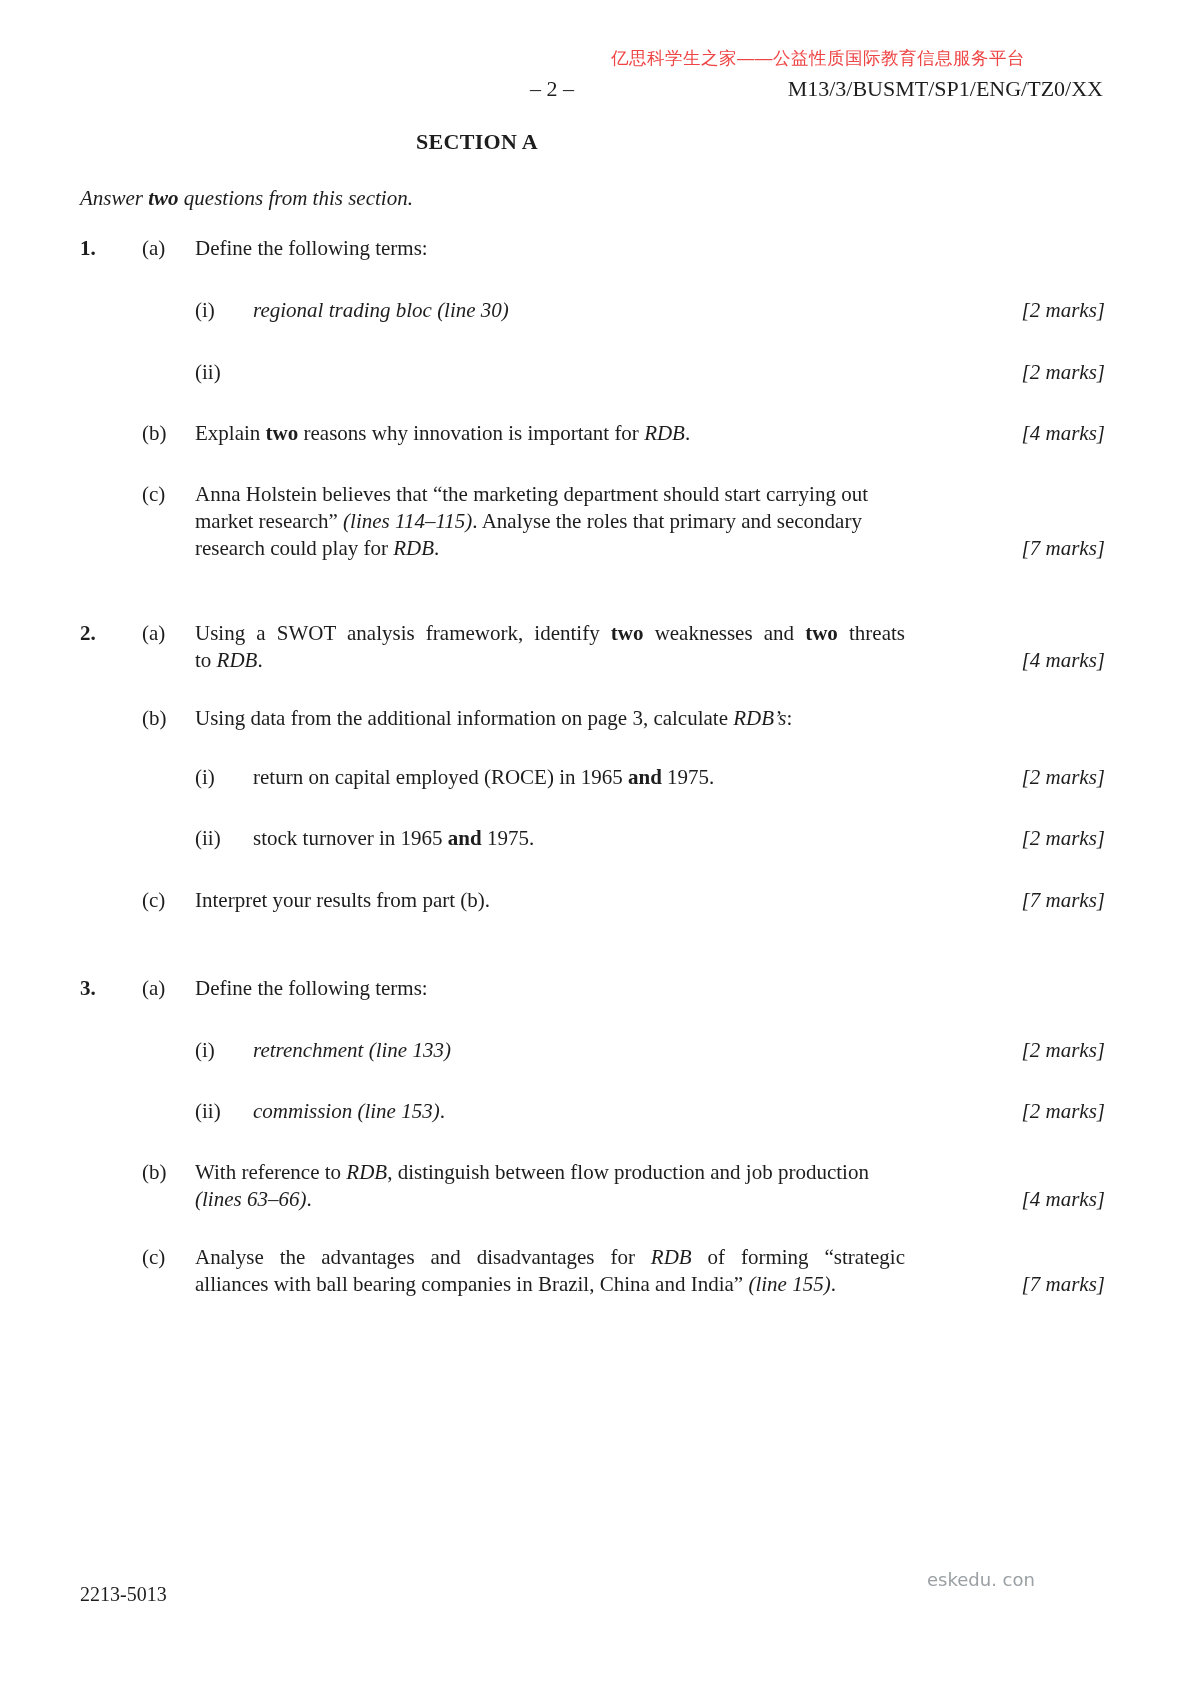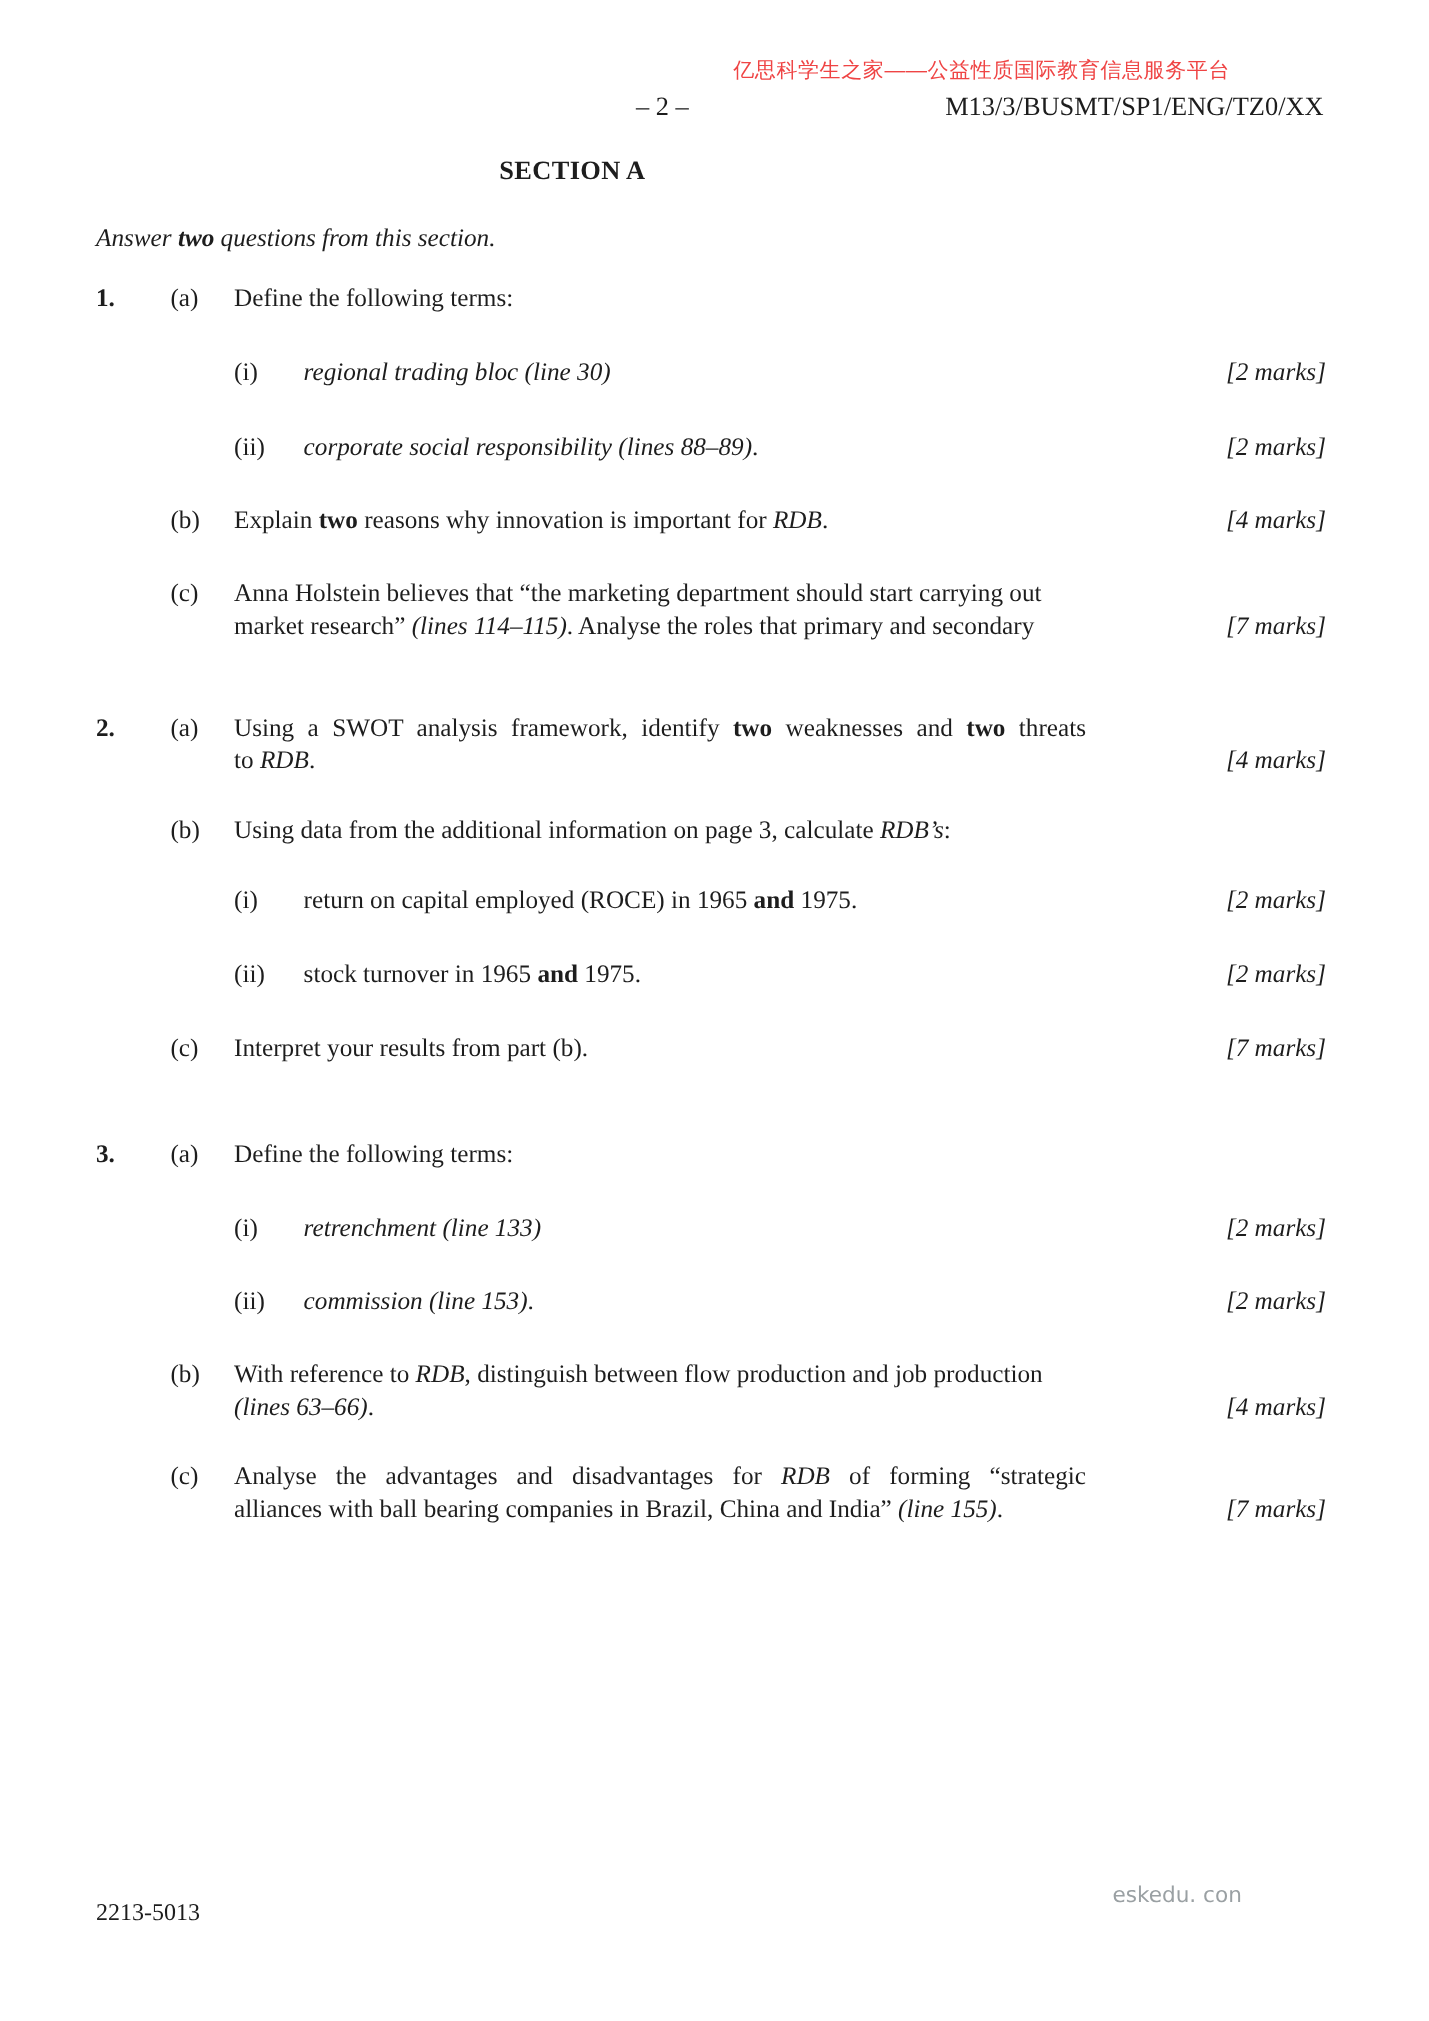--- a/index.html
+++ b/index.html
@@ -70,41 +70,39 @@
     <div class="col-text">
         <div class="tline"><span style="font-style: italic;">regional trading bloc (line 30)</span></div>
       </div>
     <div class="col-marks">[2 marks]</div>
   </div>
 
   <div class="row sub mt35">
     <div class="col-qnum"></div>
     <div class="col-plabel"></div>
     <div class="col-sublabel">(ii)</div>
-    <div class="col-text">
-        <div class="tline"><span style="font-style: italic;">corporate social responsibility (lines 88–89)</span><span>.</span></div>
-      </div>
     <div class="col-marks">[2 marks]</div>
   </div>
 
   <div class="row mt34">
     <div class="col-qnum"></div>
     <div class="col-plabel">(b)</div>
     <div class="col-text">
         <div class="tline"><span>Explain </span><span style="font-weight: bold;">two</span><span> reasons why innovation is important for </span><span style="font-style: italic;">RDB</span><span>.</span></div>
       </div>
     <div class="col-marks">[4 marks]</div>
   </div>
 
   <div class="row mt34">
     <div class="col-qnum"></div>
     <div class="col-plabel">(c)</div>
     <div class="col-text">
       <div class="tline"><span>Anna Holstein believes that “the marketing department should start carrying out</span></div>
       <div class="tline"><span>market research” </span><span style="font-style: italic;">(lines 114–115)</span><span>. Analyse the roles that primary and secondary</span></div>
+      <div class="tline"><span>research could play for </span><span style="font-style: italic;">RDB</span><span>.</span></div>
     </div>
     <div class="col-marks">[7 marks]</div>
   </div>
 
   <div class="row mt58">
     <div class="col-qnum">2.</div>
     <div class="col-plabel">(a)</div>
     <div class="col-text">
       <div class="tline jl"><span>Using a SWOT analysis framework, identify </span><span style="font-weight: bold;">two</span><span> weaknesses and </span><span style="font-weight: bold;">two</span><span> threats</span></div>
       <div class="tline"><span>to </span><span style="font-style: italic;">RDB</span><span>.</span></div>

